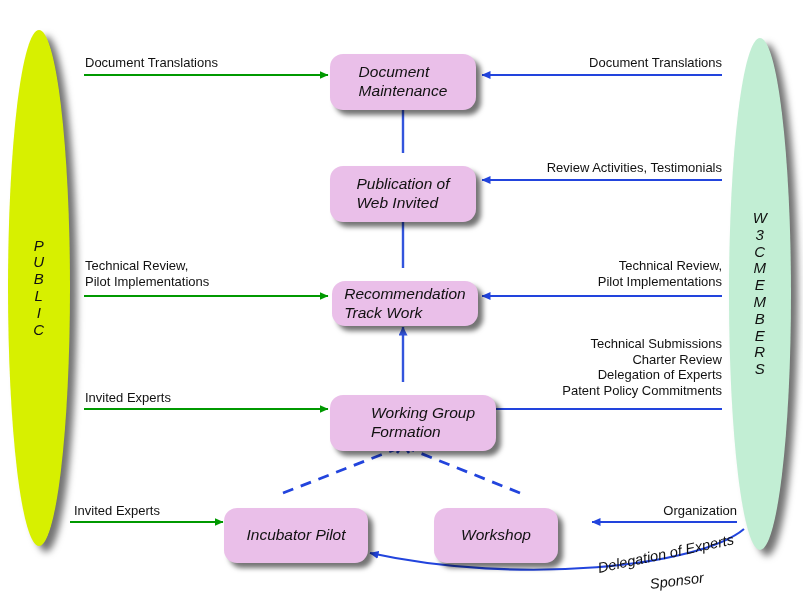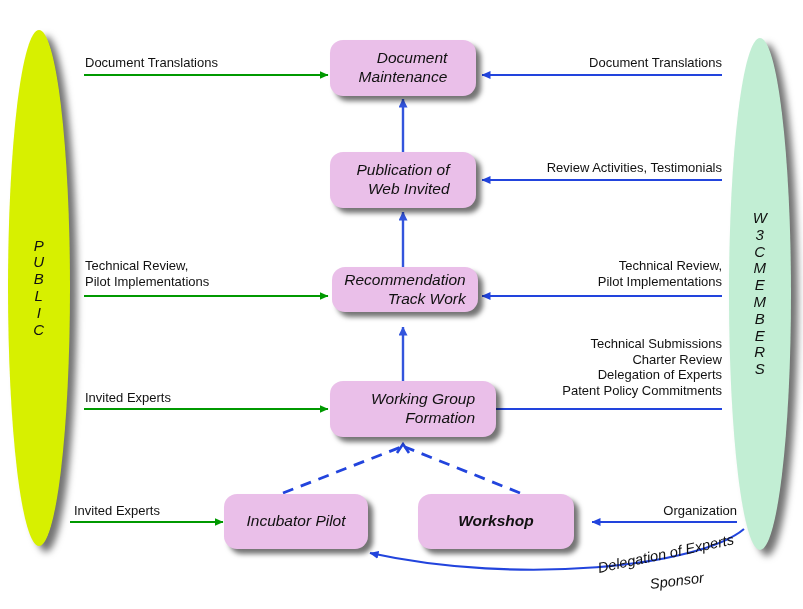--- a/index.html
+++ b/index.html
@@ -23,26 +23,27 @@
     height: 609px;
   }
   .node-box {
     position: absolute;
     background: #eabfe9;
     border-radius: 13px;
     box-shadow: 5px 5px 5px rgba(0,0,0,0.55);
     display: flex;
     align-items: center;
     justify-content: center;
-    text-align: right;
+    text-align: left;
     font-style: italic;
     font-size: 15.5px;
     color: #111111;
     line-height: 1.22;
     z-index: 5;
+    margin-top: 14px;
   }
   .node-box span { display: block; }
   .edge-label {
     position: absolute;
     font-size: 13px;
     color: #111111;
     line-height: 1.2;
     white-space: pre-line;
     z-index: 6;
   }
@@ -189,21 +190,21 @@
       <span>Formation</span>
     </div>
   </div>
 
   <div class="node-box" style="left:224px; top:494px; width:144px; height:55px;">
     <div>
       <span>Incubator Pilot</span>
     </div>
   </div>
 
-  <div class="node-box" style="left:418px; top:494px; width:156px; height:55px;font-weight:bold;">
+  <div class="node-box" style="left:434px; top:494px; width:124px; height:55px;">
     <div>
       <span>Workshop</span>
     </div>
   </div>
 
   <div class="edge-label left" style="left:85px; top:55px;">Document Translations</div>
 
   <div class="edge-label left" style="left:85px; top:258px;">Technical Review,
 Pilot Implementations</div>
 

